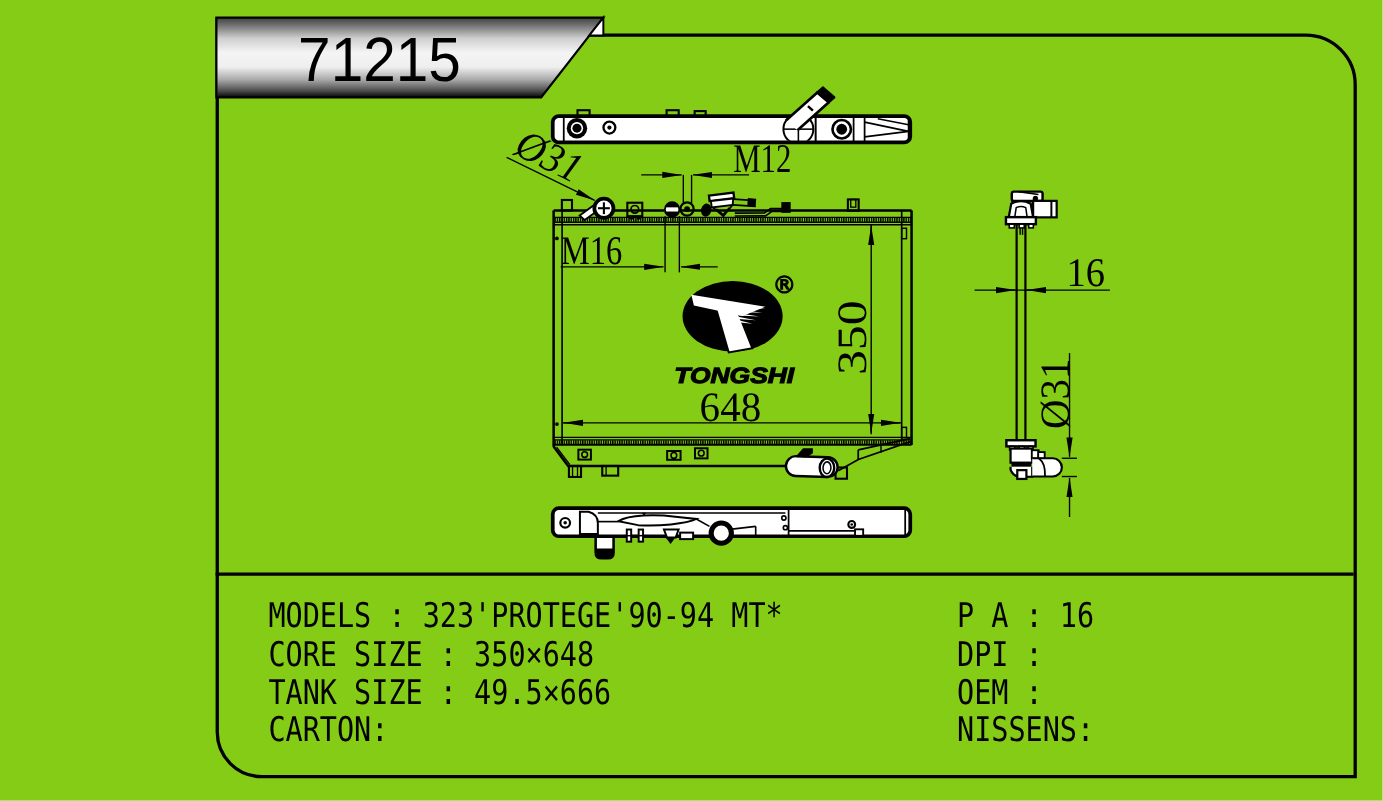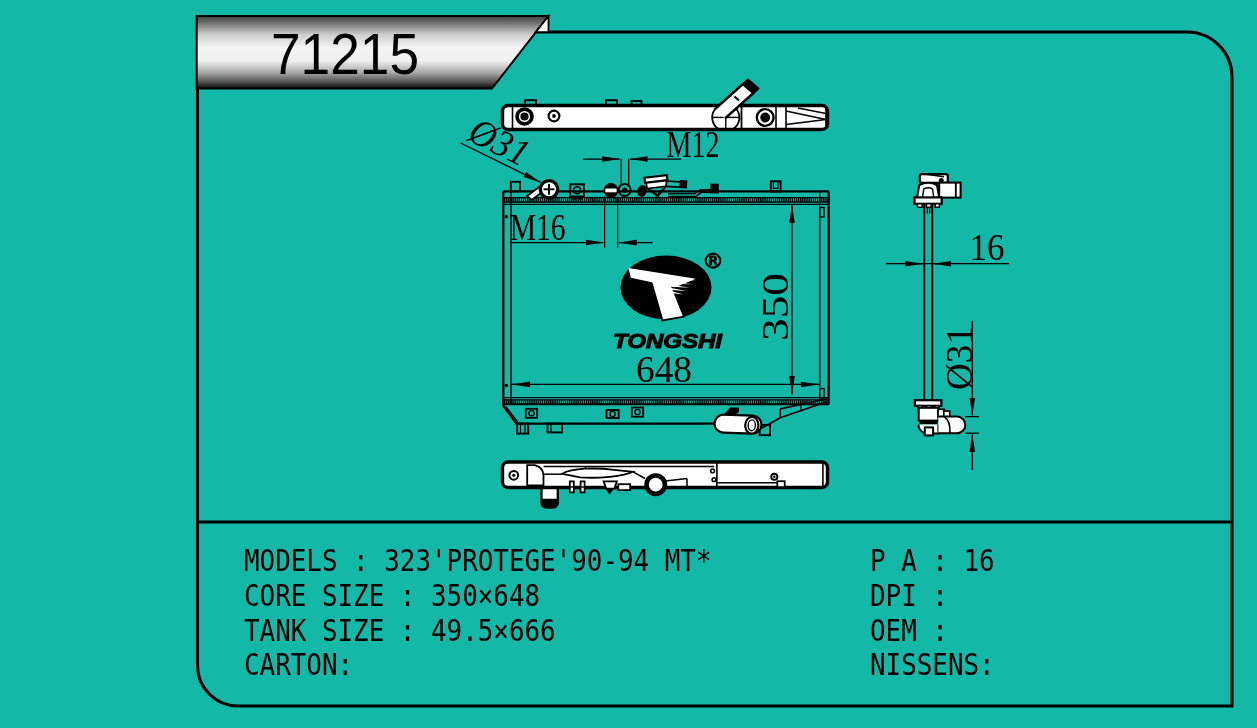--- a/index.html
+++ b/index.html
@@ -1,16 +1,16 @@
 <!DOCTYPE html>
 <html><head>
 <meta charset="utf-8">
 <style>
   html,body{margin:0;padding:0;background:#ffffff;}
-  .page{position:relative;width:1257px;height:728px;background:#14b8a6;overflow:hidden;
+  .page{position:relative;width:1257px;height:728px;background:#84cc16;overflow:hidden;
         font-family:"Liberation Sans",sans-serif;}
   svg{position:absolute;left:0;top:0;}
   .specs{position:absolute;left:0;top:0;width:1257px;height:728px;pointer-events:none;}
   .spec-row{position:absolute;white-space:pre;color:#000;
             font-family:"DejaVu Sans Mono",monospace;font-size:31px;line-height:31px;
             transform:scaleX(0.835);transform-origin:0 0;}
   .col-left{left:244px;}
   .col-right{left:870px;}
 </style>
 </head>

